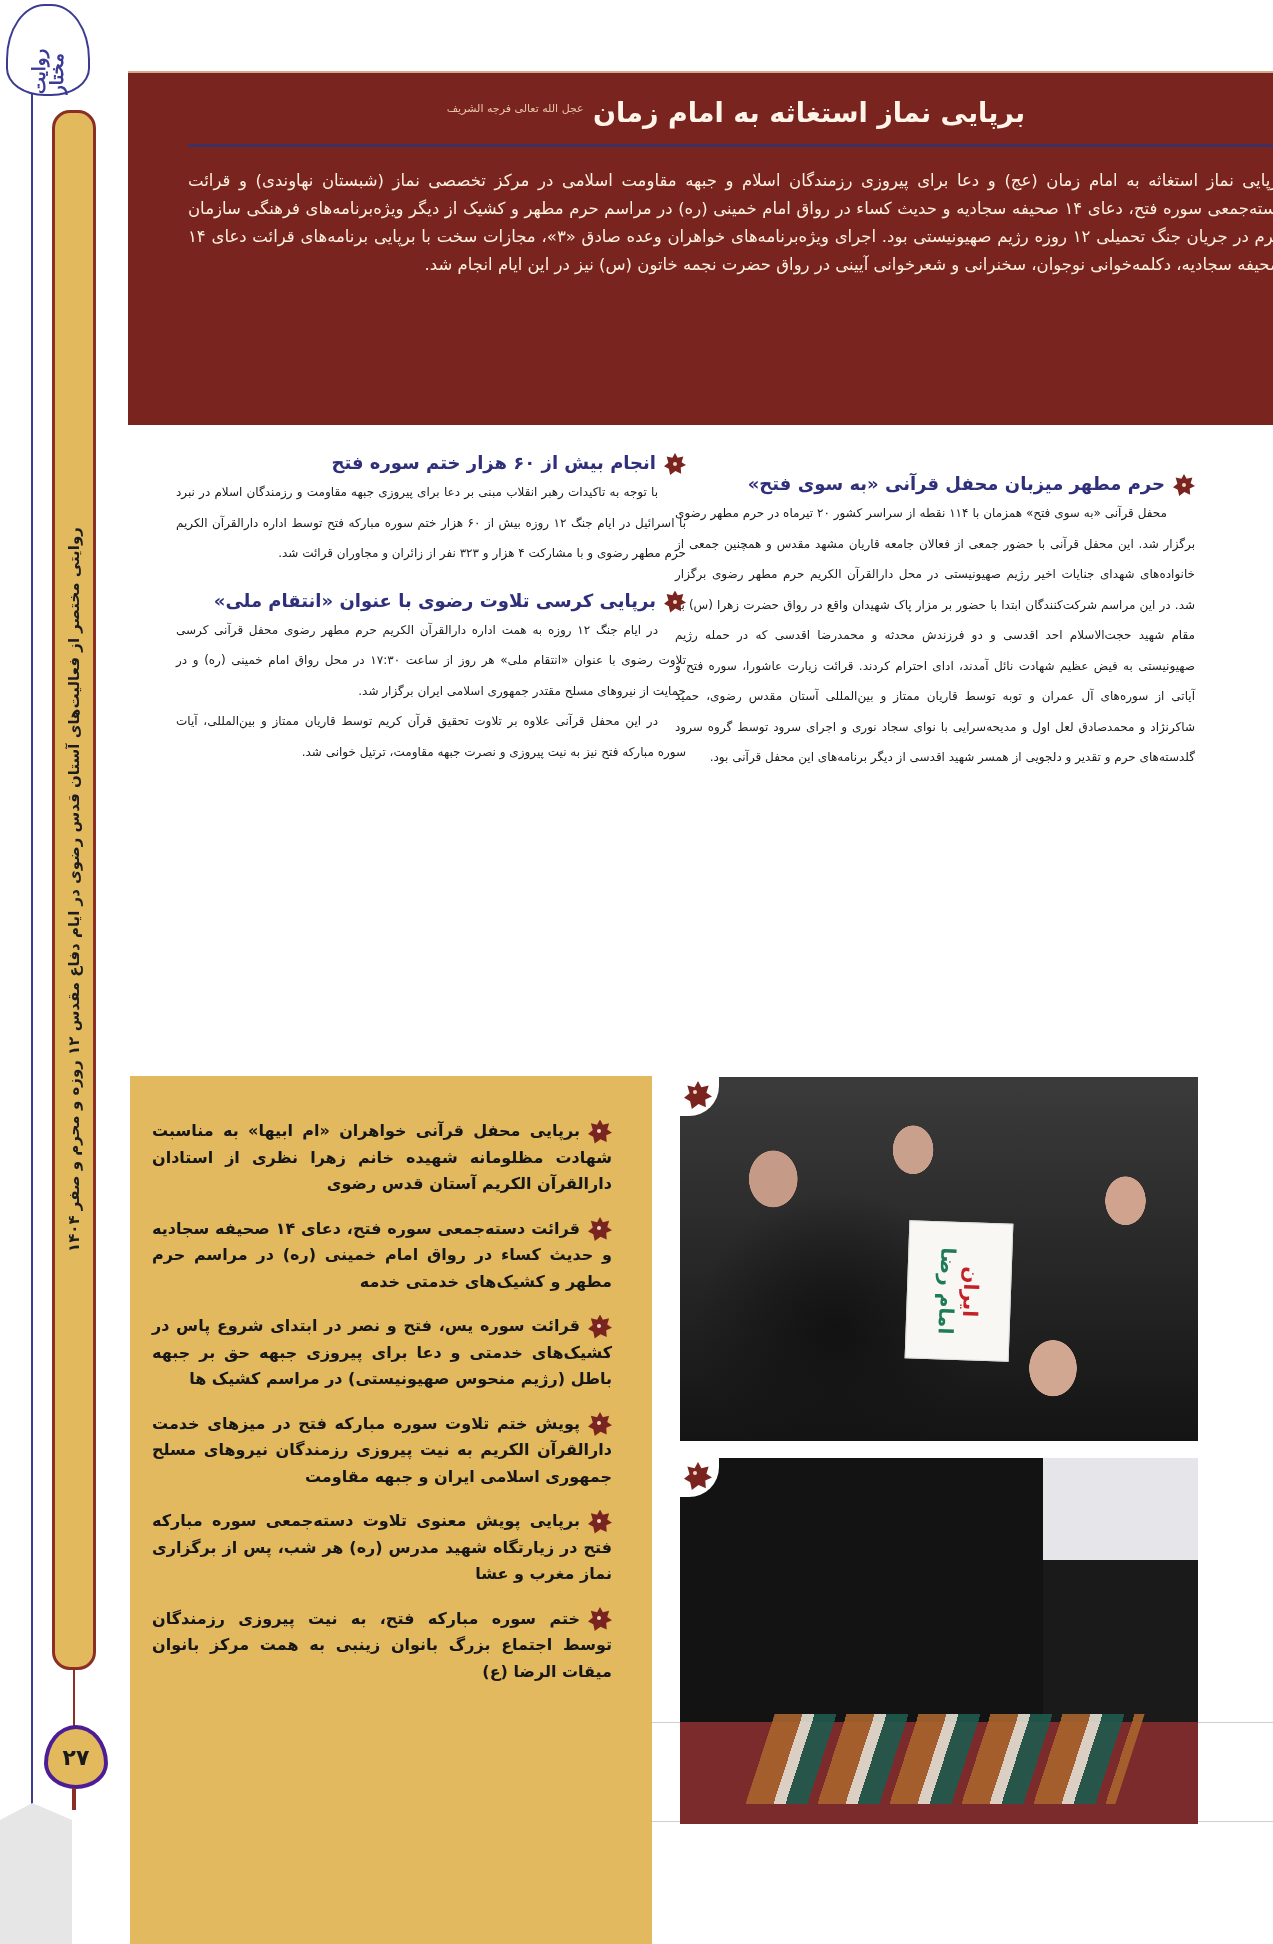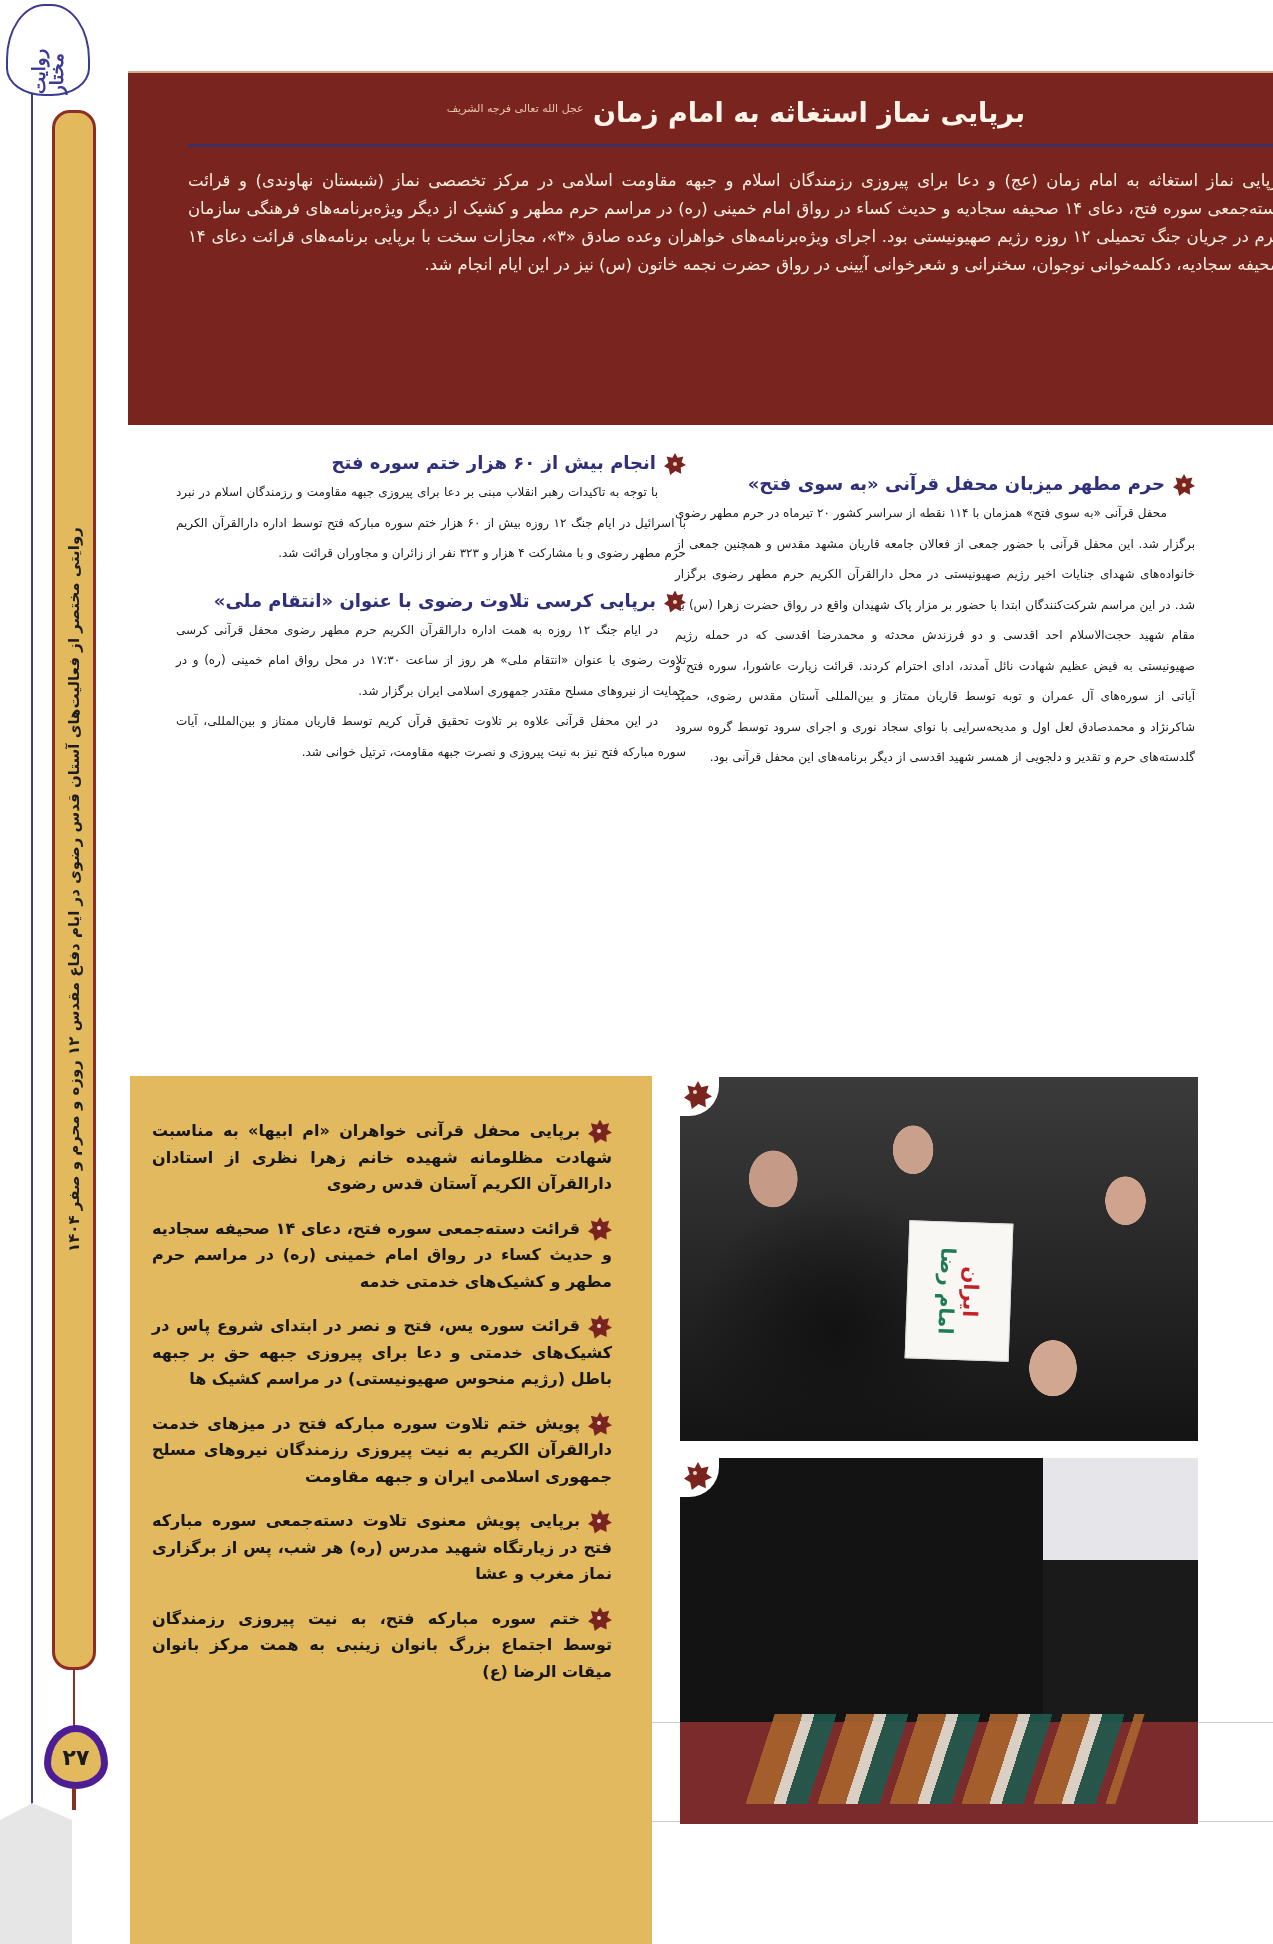--- a/index.html
+++ b/index.html
@@ -22,21 +22,21 @@
   }
   .sidebar .band-text {
     position: absolute; left: 56px; top: 130px; width: 36px; height: 1520px;
     writing-mode: vertical-rl; transform: rotate(180deg);
     display: flex; align-items: center; justify-content: center;
     font-size: 15px; font-weight: bold; color: #1d1d1d; direction: rtl; white-space: nowrap;
   }
   .sidebar .rule-red { position: absolute; left: 73px; top: 1670px; width: 2px; height: 80px; background: #8b2e24; }
   .sidebar .page-badge {
     position: absolute; left: 44px; top: 1725px; width: 64px; height: 64px;
-    background: #e3b95e; border: 7px solid #4c1d95;
+    background: #e3b95e; border: 4px solid #4c1d95;
     border-radius: 50% 50% 50% 50% / 60% 60% 40% 40%;
     display: flex; align-items: center; justify-content: center;
     font-size: 22px; font-weight: bold; color: #1a1a1a; text-align: center;
   }
   .sidebar .page-tail { position: absolute; left: 72px; top: 1788px; width: 4px; height: 22px; background: #8b2e24; }
   .sidebar .grey-block {
     position: absolute; left: 0; top: 1803px; width: 72px; height: 141px; background: #e6e6e6;
     clip-path: polygon(0 12%, 45% 0, 100% 12%, 100% 100%, 0 100%);
   }
 

